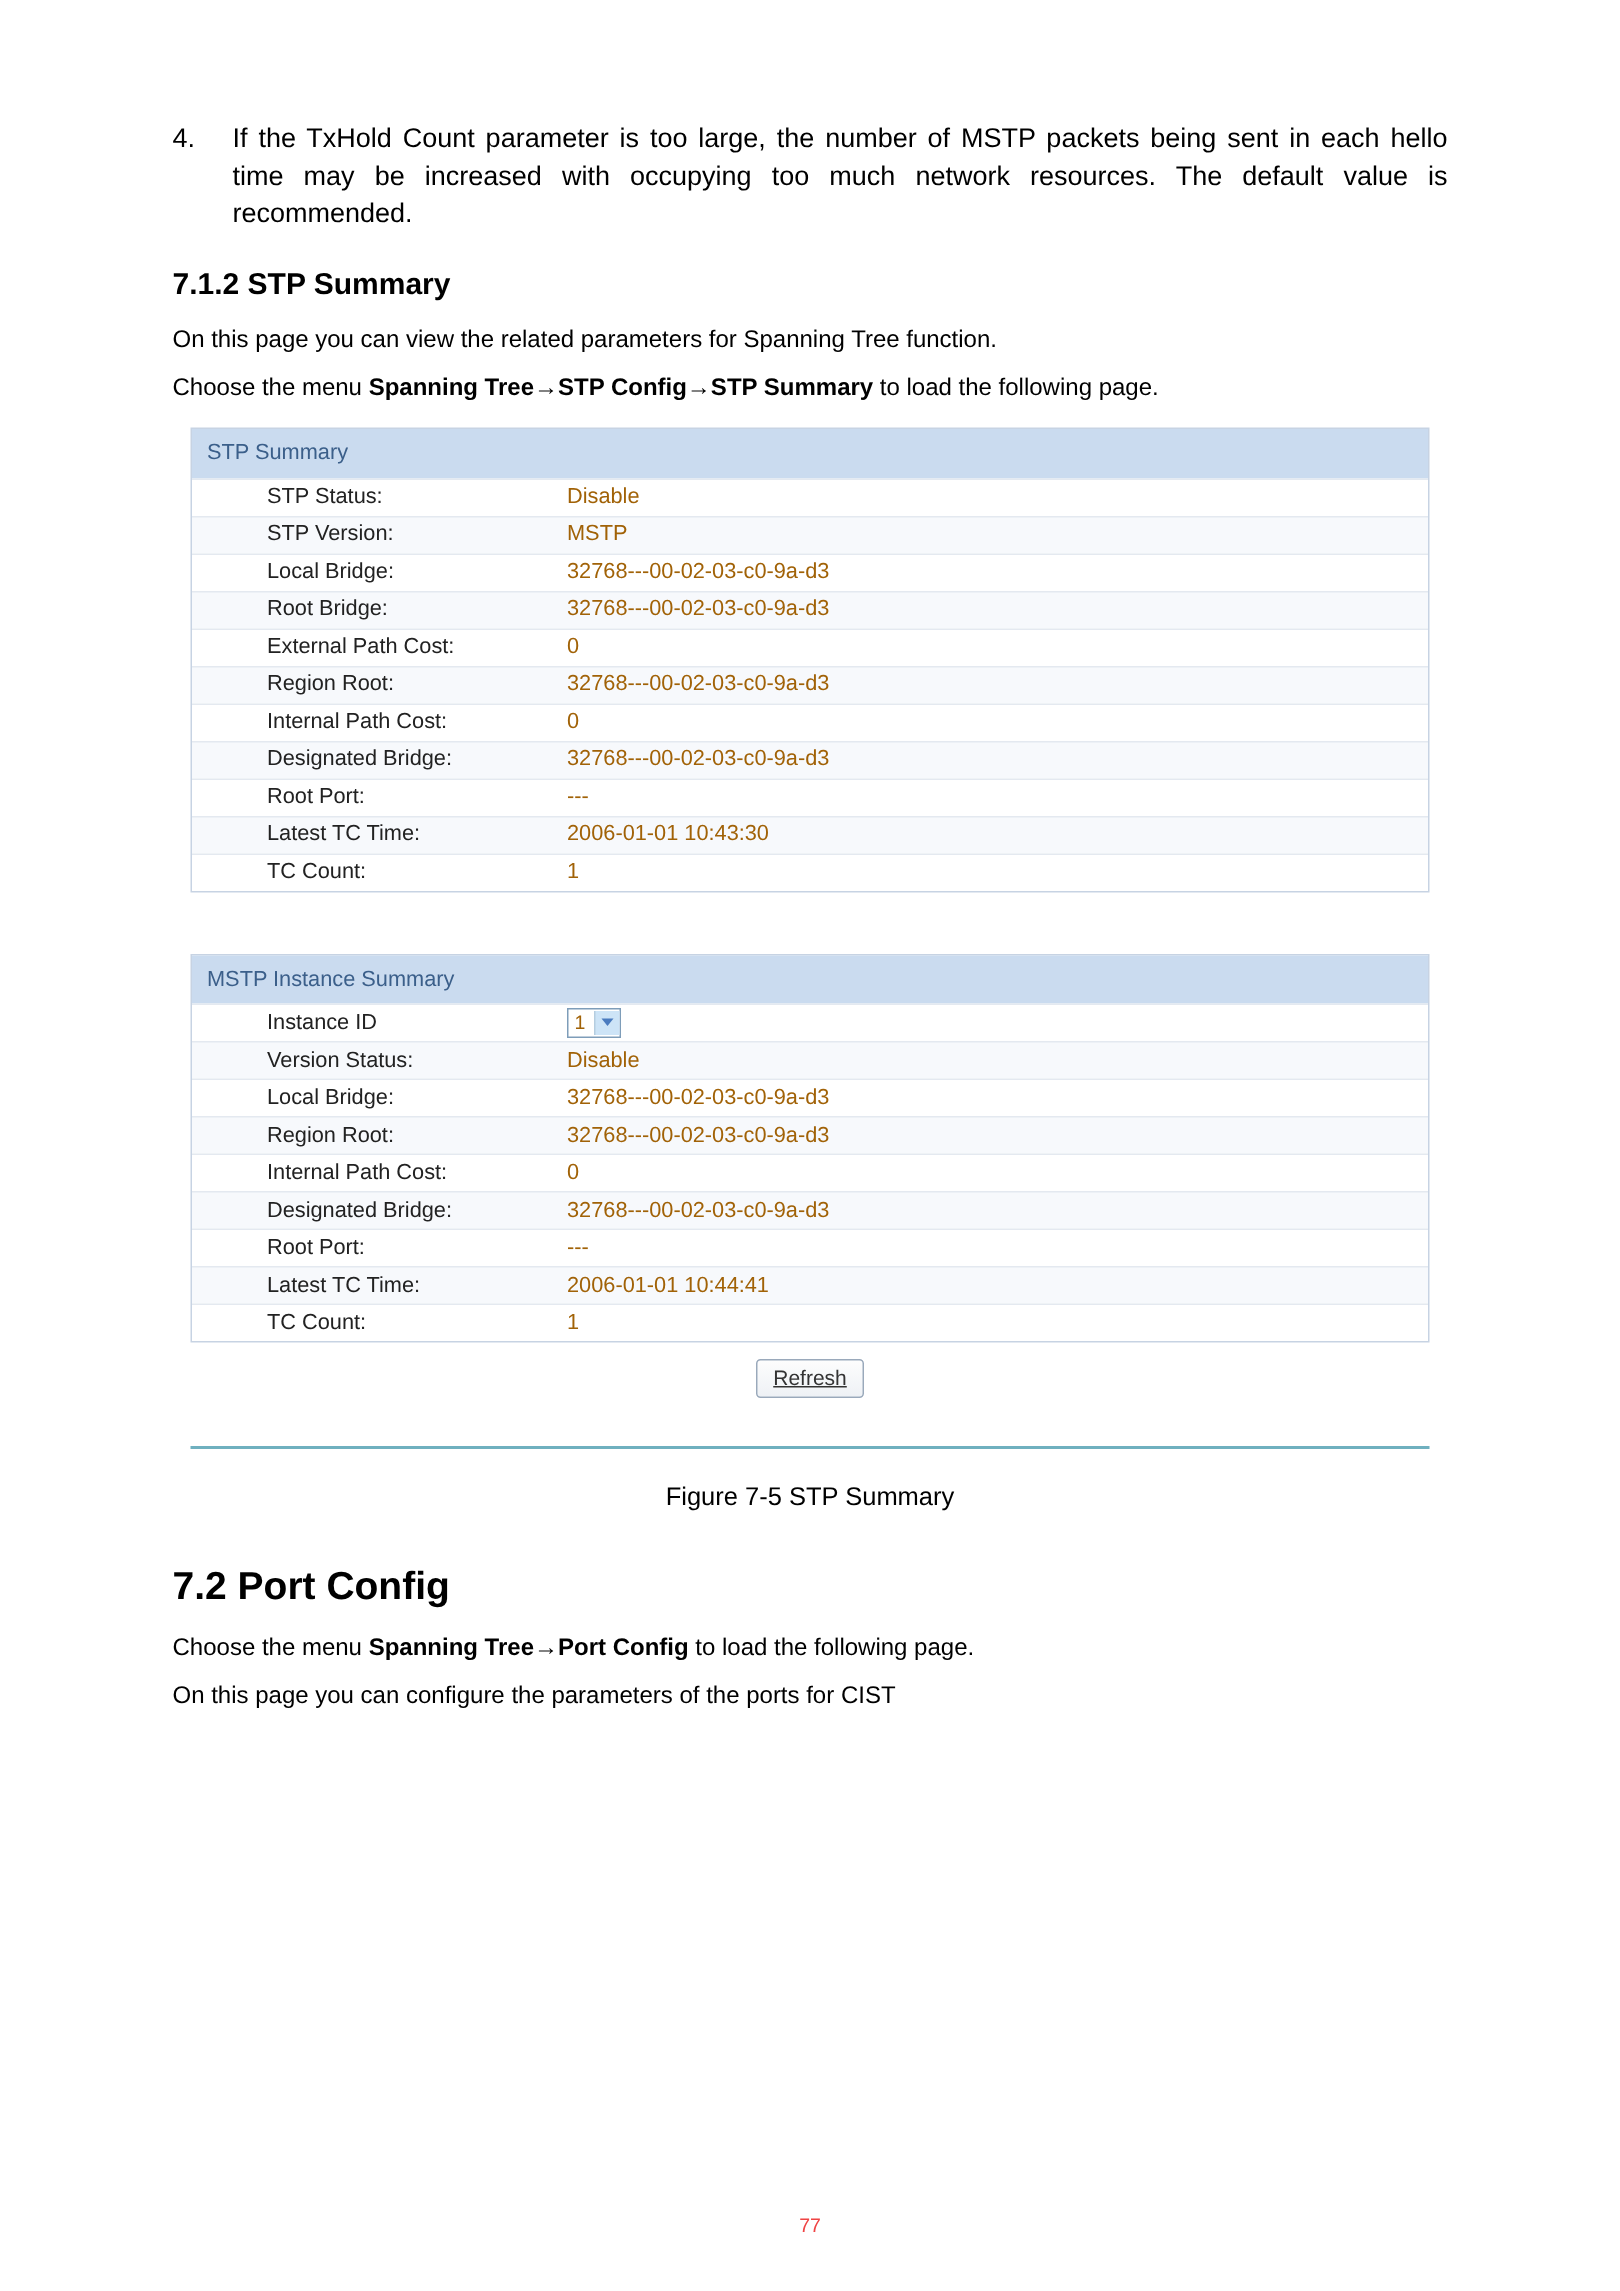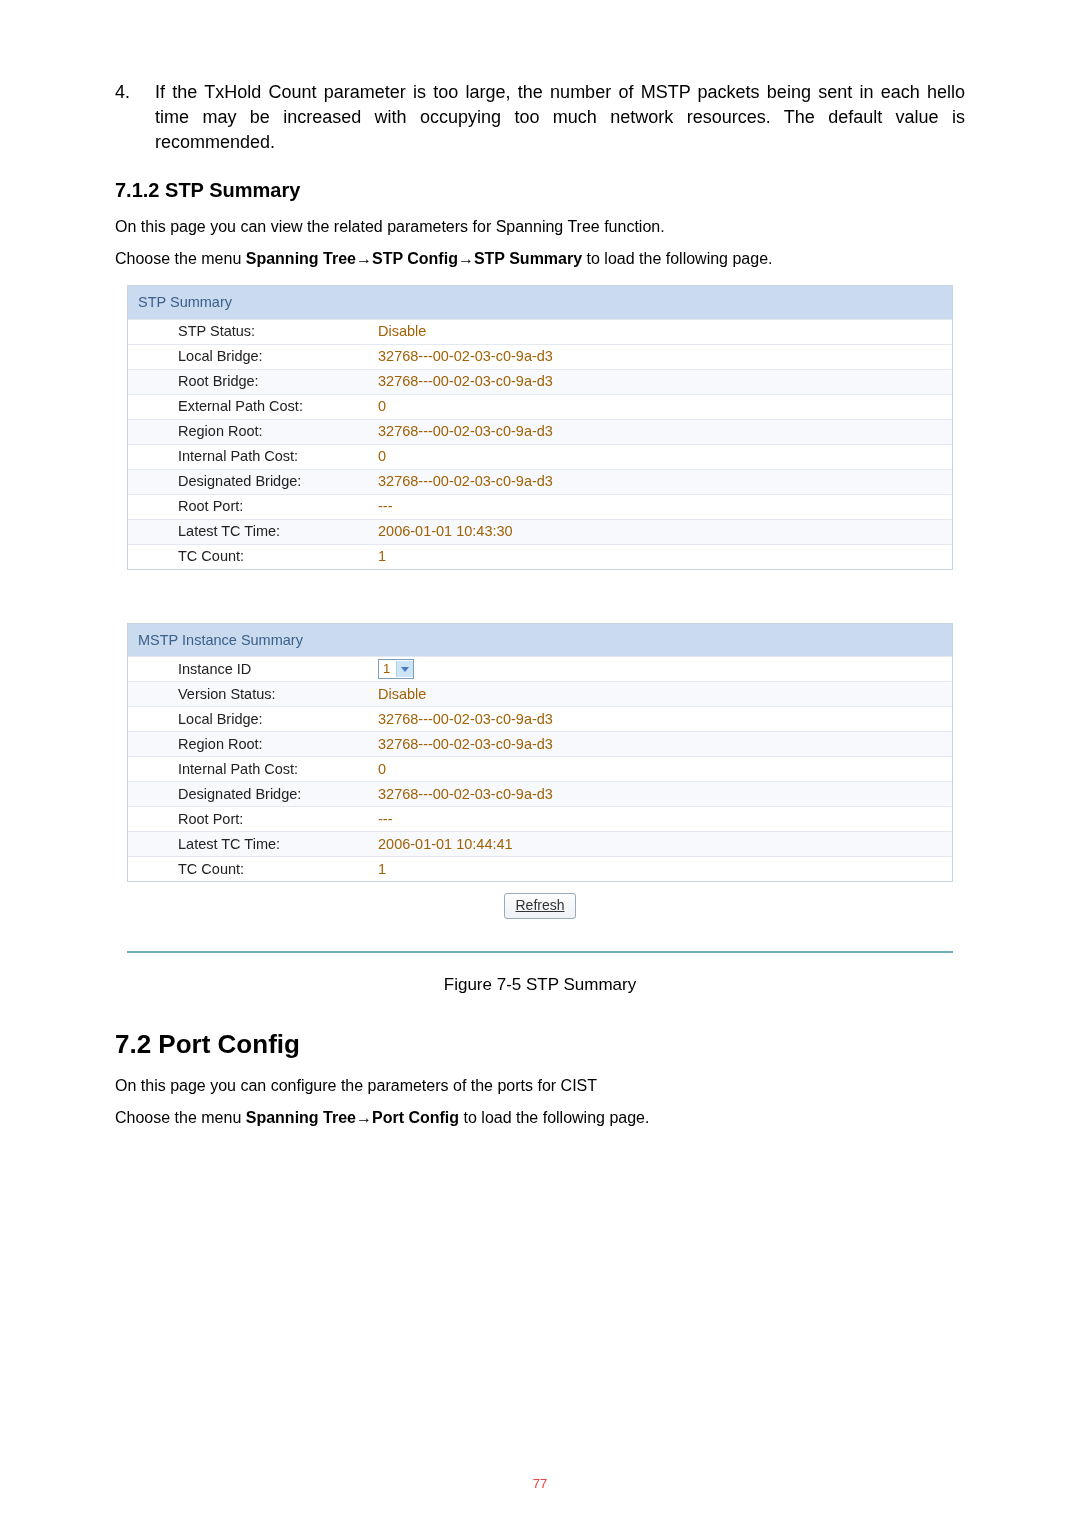--- a/index.html
+++ b/index.html
@@ -40,21 +40,21 @@
     font-size: 26px;
     font-weight: bold;
     margin: 30px 0 12px 0;
   }
   p.para {
     font-size: 16px;
     margin: 8px 0 10px 0;
   }
   .bold { font-weight: bold; }
   .panel-wrap {
-    margin: 15px 12px 12px 12px;
+    margin: 15px 12px 0 12px;
   }
   .panel {
     border: 1px solid #c7d3e3;
     font-family: Tahoma, Arial, sans-serif;
     font-size: 14.5px;
     background: #fff;
   }
   .panel-title {
     background: #cadbef;
     color: #3b5f8a;
@@ -157,20 +157,24 @@
       <span>Choose the menu </span><span class="bold">Spanning Tree→STP Config→STP Summary</span><span> to load the following page.</span>
     </p>
 
     <div class="panel-wrap">
       <div class="panel">
         <div class="panel-title">STP Summary</div>
         <div class="row">
             <div class="lbl">STP Status:</div>
             <div class="val">Disable</div>
           </div>
+        <div class="row alt">
+            <div class="lbl">STP Version:</div>
+            <div class="val">MSTP</div>
+          </div>
         <div class="row">
             <div class="lbl">Local Bridge:</div>
             <div class="val">32768---00-02-03-c0-9a-d3</div>
           </div>
         <div class="row alt">
             <div class="lbl">Root Bridge:</div>
             <div class="val">32768---00-02-03-c0-9a-d3</div>
           </div>
         <div class="row">
             <div class="lbl">External Path Cost:</div>
@@ -256,22 +260,22 @@
         <span class="btn">Refresh</span>
       </div>
     </div>
 
     <hr class="divider">
 
     <div class="fig-caption">Figure 7-5 STP Summary</div>
 
     <h2 class="section">7.2  Port Config</h2>
 
-    <p class="para">On this page you can configure the parameters of the ports for CIST</p>
-
     <p class="para">
       <span>Choose the menu </span><span class="bold">Spanning Tree→Port Config</span><span> to load the following page.</span>
     </p>
 
+    <p class="para">On this page you can configure the parameters of the ports for CIST</p>
+
   </div>
 
   <div class="page-num">77</div>
 </div>
 
 </body></html>

